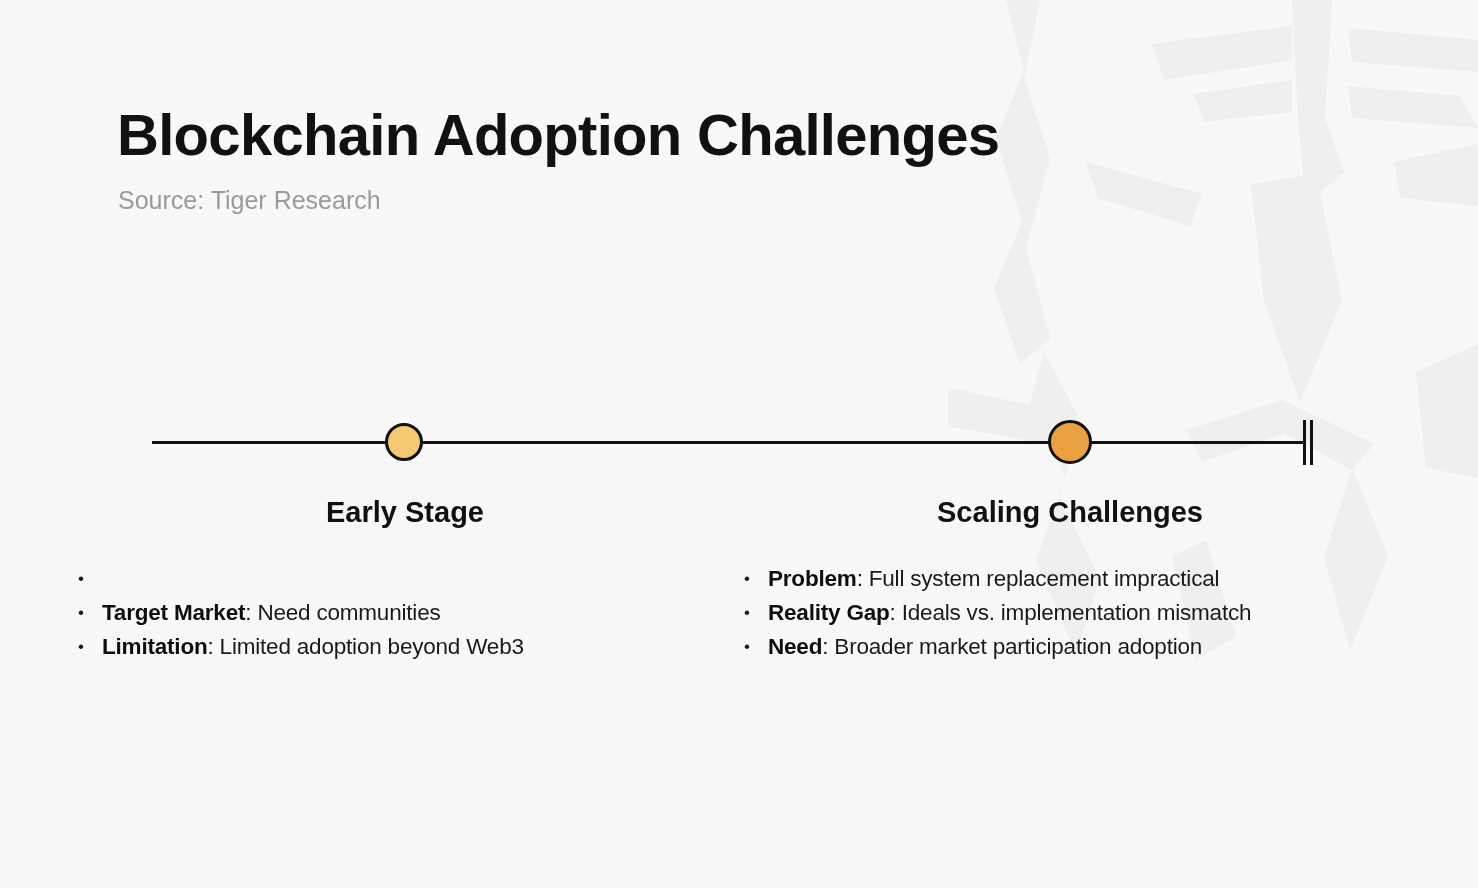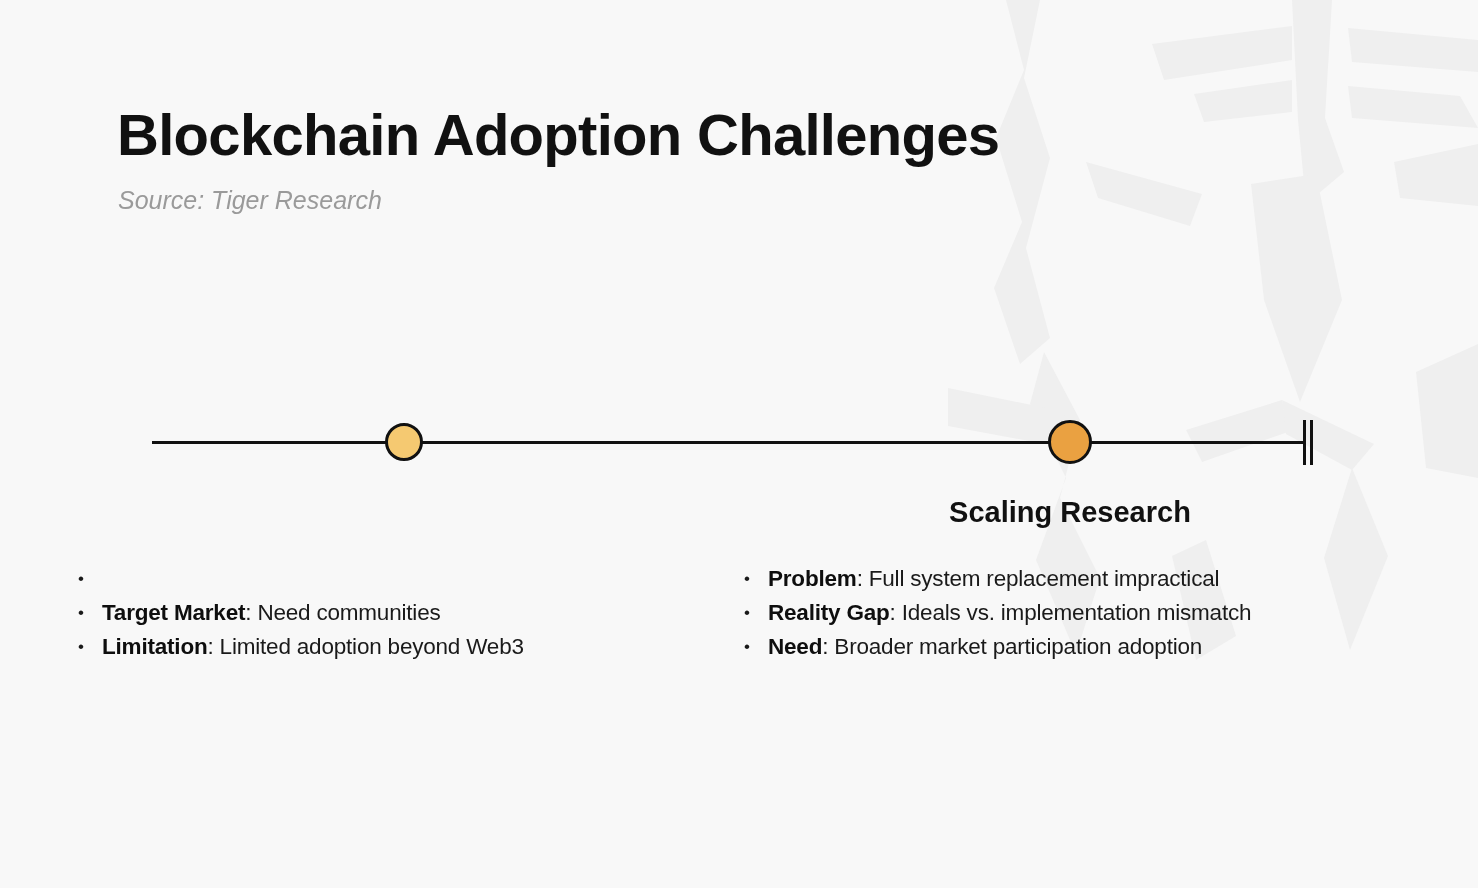--- a/index.html
+++ b/index.html
@@ -39,21 +39,20 @@
     letter-spacing: -0.7px;
     color: #111111;
     line-height: 1.2;
     white-space: nowrap;
   }
   .source {
     position: absolute;
     left: 118px;
     top: 186px;
     font-size: 25px;
-    font-style: italic;
     color: #9A9A9A;
     white-space: nowrap;
   }
   .tl-line {
     position: absolute;
     left: 152px;
     top: 441px;
     width: 1152px;
     height: 2.5px;
     background: #111111;
@@ -157,21 +156,22 @@
 
   <h1 class="title">Blockchain Adoption Challenges</h1>
   <div class="source">Source: Tiger Research</div>
 
   <div class="tl-line" style="background-color: rgb(17, 17, 17);"></div>
   <div class="tl-endbar tl-endbar-1" style="background-color: rgb(17, 17, 17);"></div>
   <div class="tl-endbar tl-endbar-2" style="background-color: rgb(17, 17, 17);"></div>
   <div class="dot dot-early" style="background-color: rgb(245, 201, 113);"></div>
   <div class="dot dot-scaling" style="background-color: rgb(234, 161, 65);"></div>
 
-  <div class="stage-label label-scaling">Scaling Research</div>
+  <div class="stage-label label-early">Early Stage</div>
+  <div class="stage-label label-scaling">Scaling Challenges</div>
 
   <ul class="bullets bullets-left">
     <li>
       <span class="b-glyph">•</span>
     </li>
     <li>
       <span class="b-glyph">•</span>
       <span><strong class="b-term">Target Market</strong><span class="b-desc">: Need communities</span></span>
     </li>
     <li>

